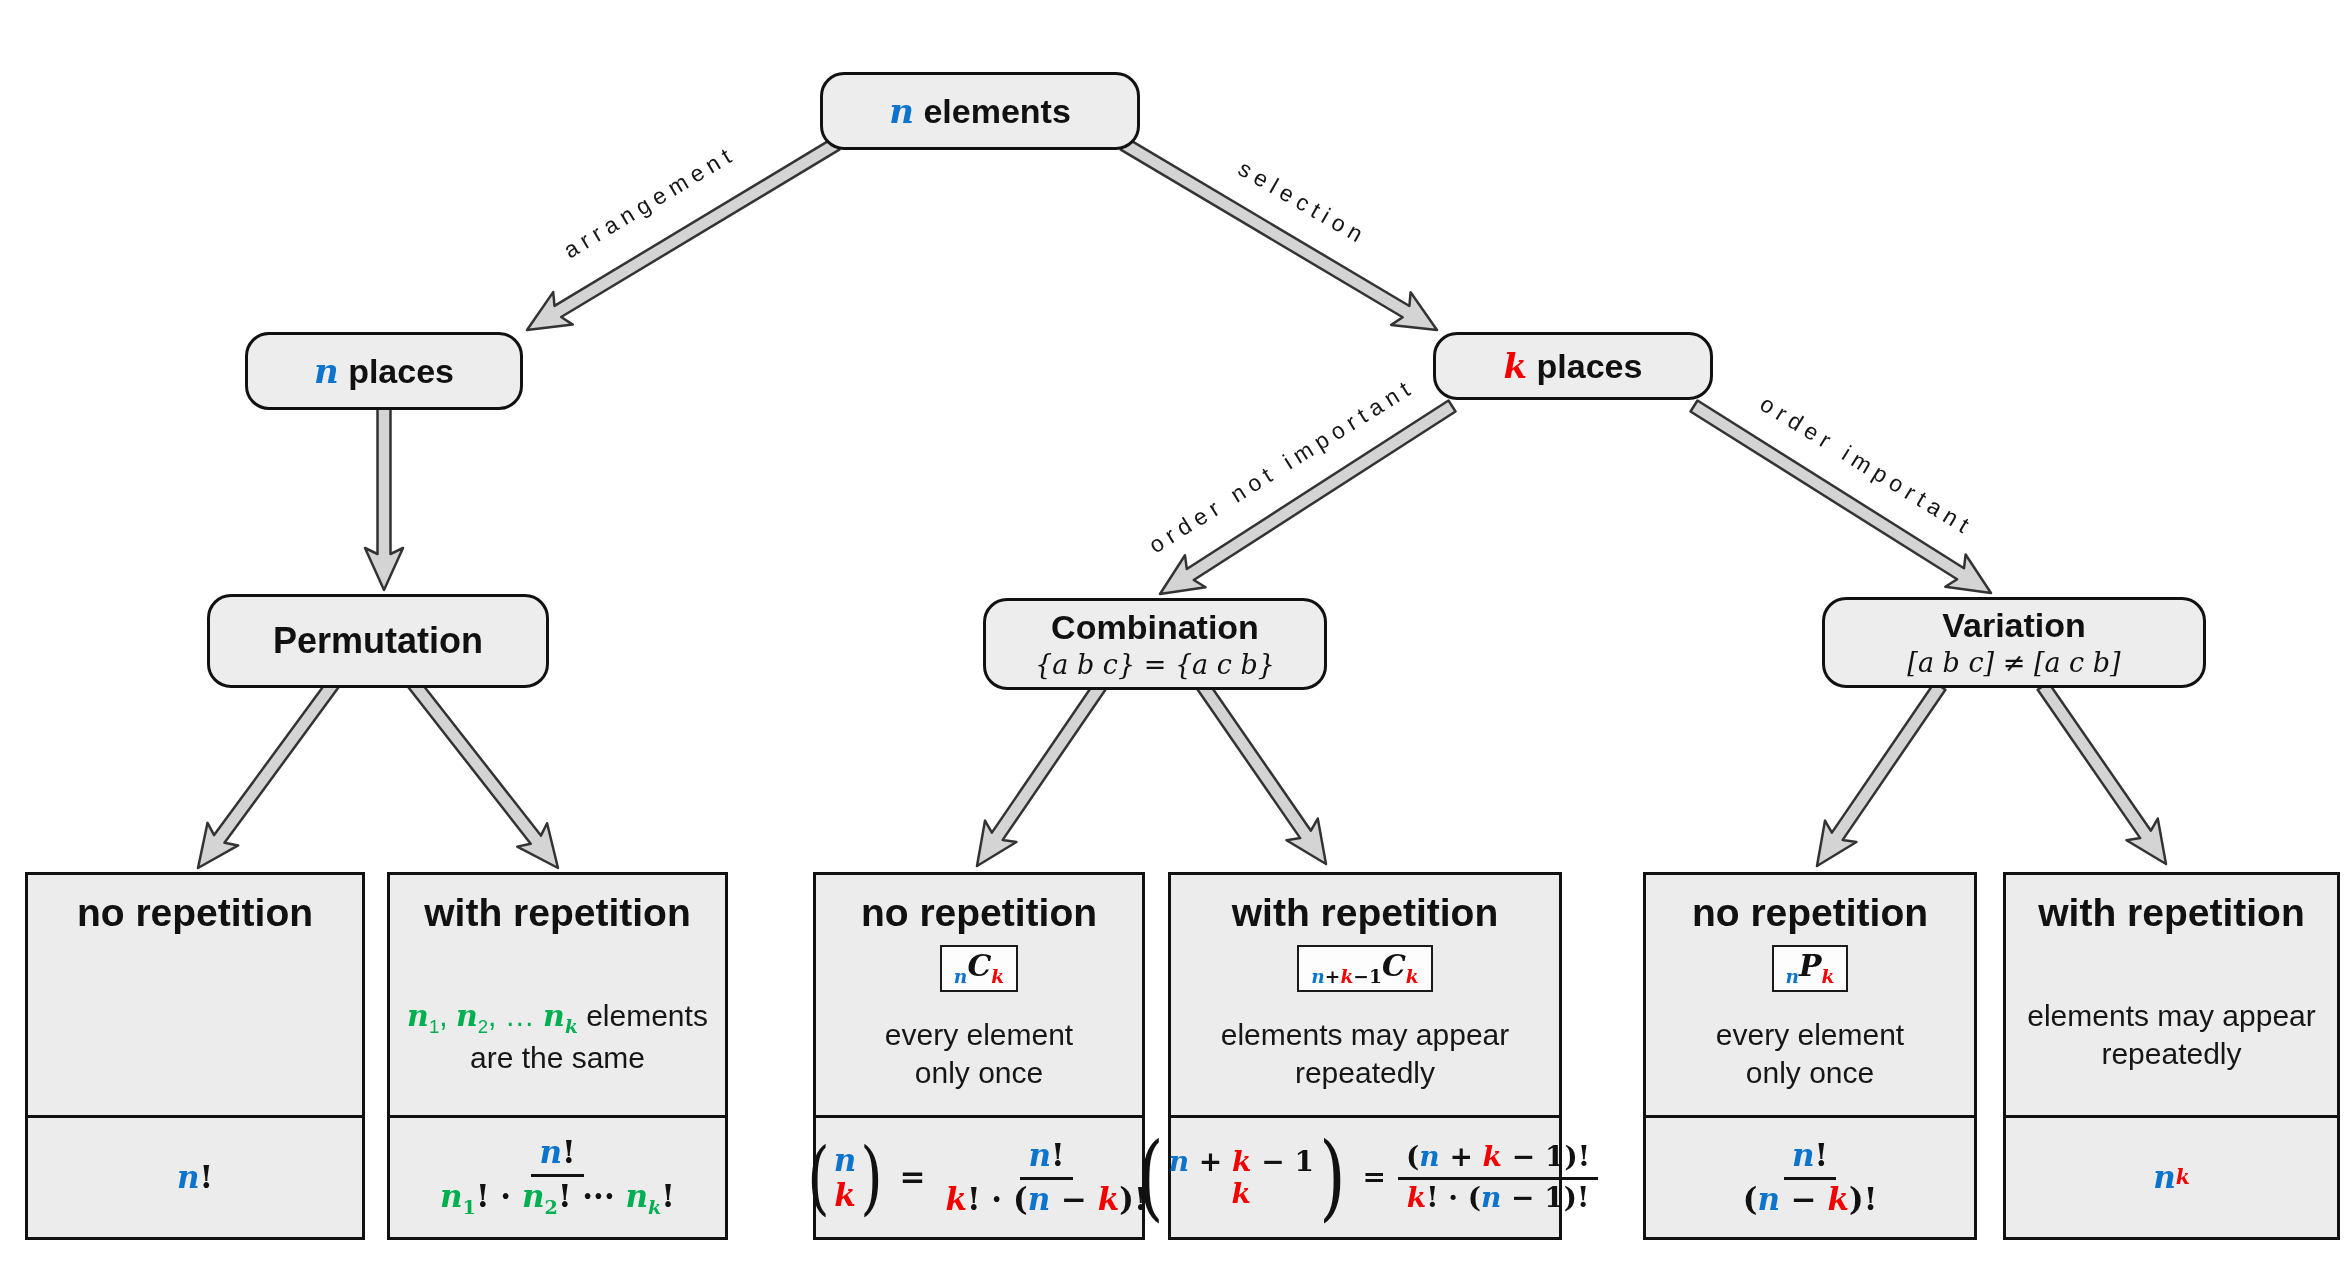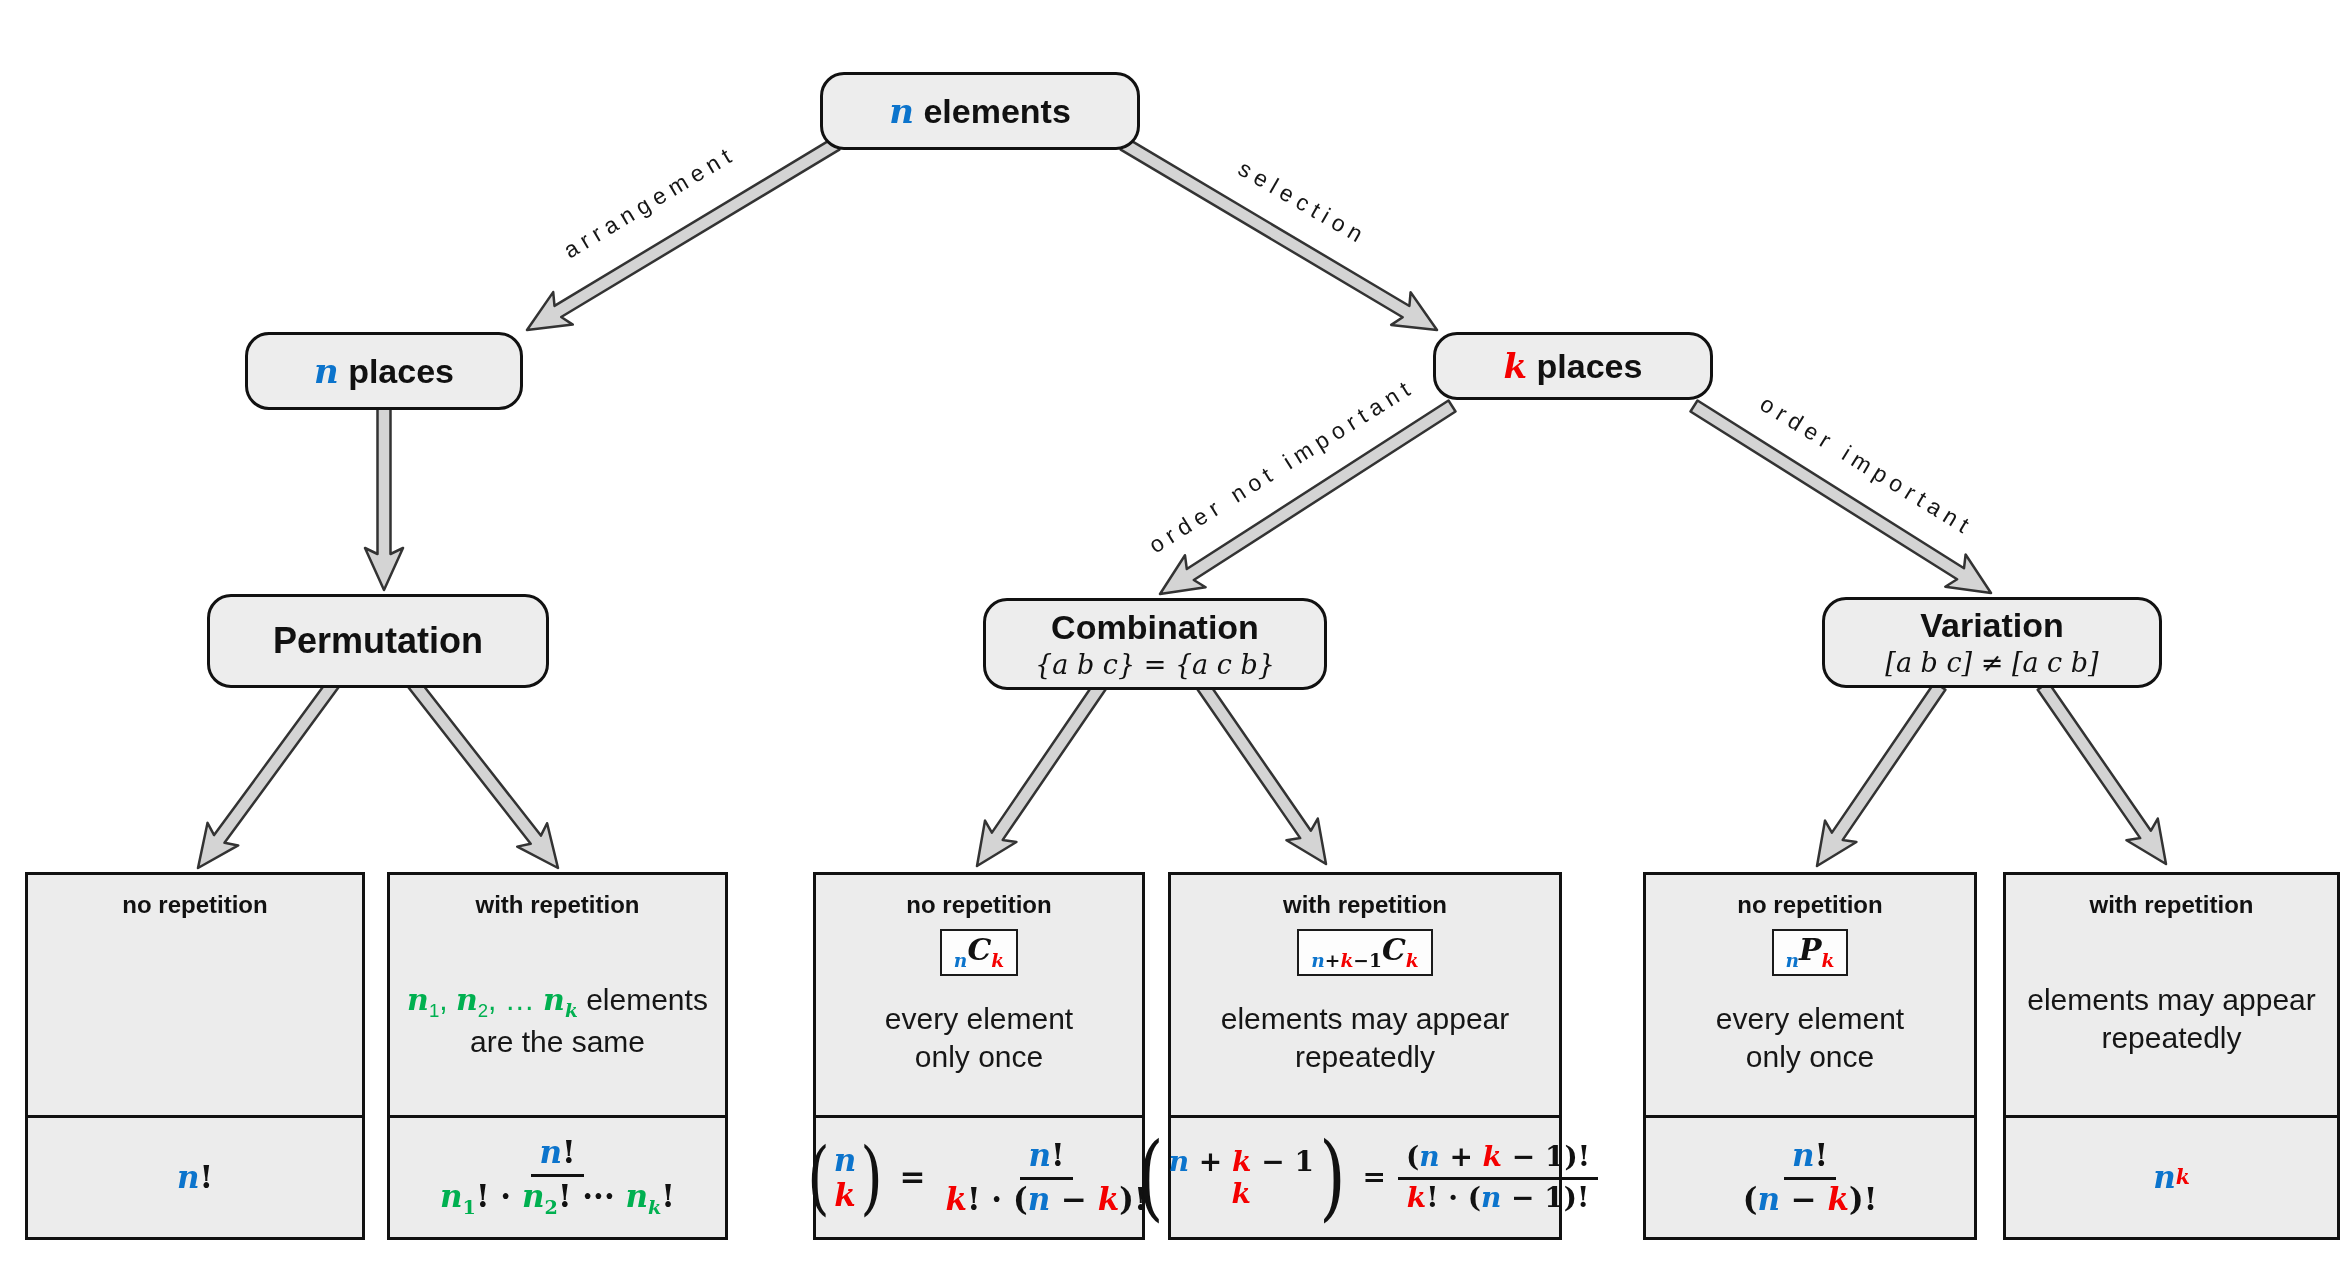--- a/index.html
+++ b/index.html
@@ -21,21 +21,21 @@
   
   .edge-label { position:absolute; z-index:3; font-size:23px; letter-spacing:6px;
                 color:#161616; white-space:nowrap; }
 
   
   .leaf { position:absolute; top:872px; height:368px; z-index:2; background:#ececec;
           border:3.5px solid #111; display:flex; flex-direction:column; }
   .leaf-top { height:243px; border-bottom:3px solid #111; display:flex;
               flex-direction:column; align-items:center; }
   .leaf-bottom { flex:1; display:flex; align-items:center; justify-content:center; }
-  .leaf-header { font-size:24px; font-weight:bold; color:#111; margin-top:16px; }
+  .leaf-header { font-size:39px; font-weight:bold; color:#111; margin-top:16px; }
   .badge { margin-top:10px; background:#fdfdfd; border:2.5px solid #1a1a1a;
            padding:1px 12px 3px; font-family:"DejaVu Serif", serif; font-weight:bold;
            font-size:30px; color:#111; }
   .leaf-body { font-size:30px; color:#161616; text-align:center; line-height:1.27; }
   .body-lo { margin-top:62px; }
   .body-hi { margin-top:24px; }
 
   
   .formula { font-family:"DejaVu Serif", serif; font-weight:bold; font-size:31px;
              color:#111; display:inline-flex; align-items:center; line-height:1.15; }
@@ -98,21 +98,21 @@
 
   <div class="node" style="left:207px; top:594px; width:342px; height:94px;">
     <div class="node-title big">Permutation</div>
   </div>
 
   <div class="node" style="left:983px; top:598px; width:344px; height:92px;">
     <div class="node-title">Combination</div>
     <div class="note"><span class="tk vr">{a b c} = {a c b}</span></div>
   </div>
 
-  <div class="node" style="left:1822px; top:597px; width:340px; height:91px;">
+  <div class="node" style="left:1822px; top:597px; width:384px; height:91px;">
     <div class="node-title">Variation</div>
     <div class="note"><span class="tk vr">[a b c] ≠ [a c b]</span></div>
   </div>
 
   <div class="leaf" style="left:25px; width:340px;">
     <div class="leaf-top">
       <div class="leaf-header">no repetition</div>
     </div>
     <div class="leaf-bottom">
       <span class="formula">

